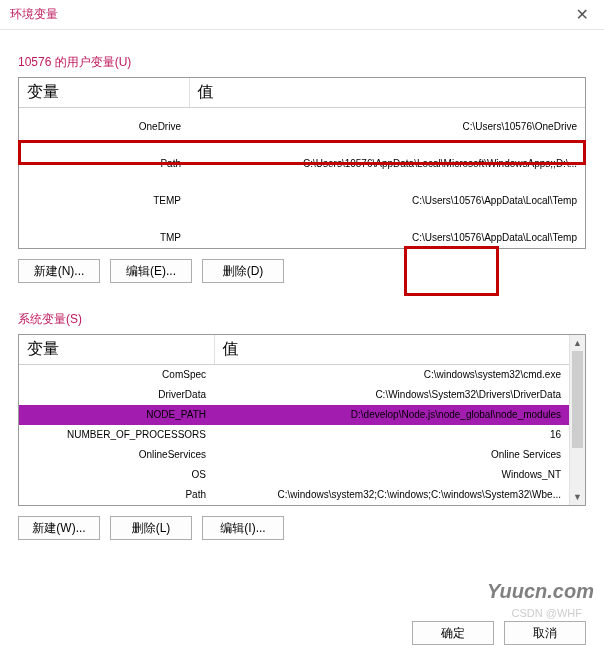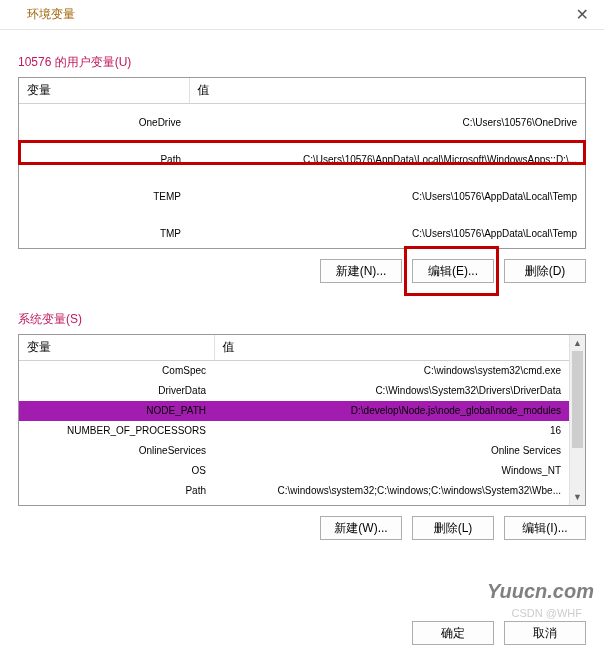--- a/index.html
+++ b/index.html
@@ -12,21 +12,21 @@
   position: relative;
   color: #000;
 }
 .titlebar {
   height: 30px;
   display: flex;
   align-items: center;
   padding: 0 10px;
   border-bottom: 1px solid #e5e5e5;
 }
-.titlebar .title { flex: 1; color: #a16207; margin-left: 17px; }
+.titlebar .title { flex: 1; color: #be185d; }
 .close-x { font-size: 16px; color: #555; padding: 0 5px; }
 .content { padding: 10px 18px 0 18px; }
 .section-label {
   margin: 14px 0 6px 0;
   color: #be185d;
   font-size: 12px;
 }
 .table-wrap {
   border: 1px solid #9a9a9a;
   position: relative;
@@ -36,21 +36,21 @@
   width: 100%;
   border-collapse: collapse;
   table-layout: fixed;
 }
 .table th {
   text-align: left;
   font-weight: normal;
   background: #fff;
   border-bottom: 1px solid #d0d0d0;
   padding: 4px 8px;
-  font-size: 12px;
+  font-size: 16px;
   position: relative;
 }
 .table th:first-child { border-right: 1px solid #e0e0e0; }
 .table td {
   padding: 2px 8px;
   font-size: 10px;
   white-space: nowrap;
   overflow: hidden;
   text-overflow: ellipsis;
   height: 20px;
@@ -61,21 +61,20 @@
 .user-table-body { height: 148px; }
 .red-box-row {
   border: 3px solid #c00000;
   position: absolute;
   left: -1px;
   right: -1px;
   pointer-events: none;
 }
 .btn-row {
   display: flex;
-  justify-content: flex-end;
   gap: 10px;
   margin: 10px 0 0 0;
   position: relative;
 }
 .btn {
   min-width: 82px;
   height: 24px;
   border: 1px solid #adadad;
   background: #fdfdfd;
   font-size: 12px;

